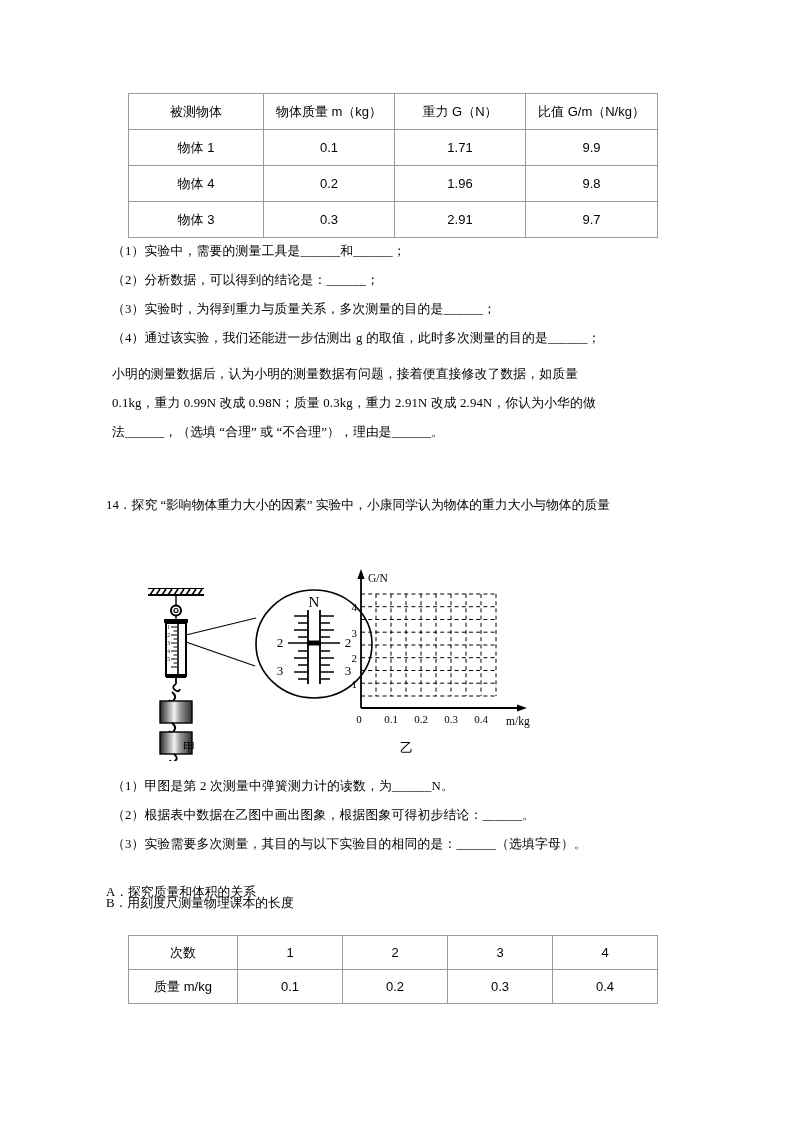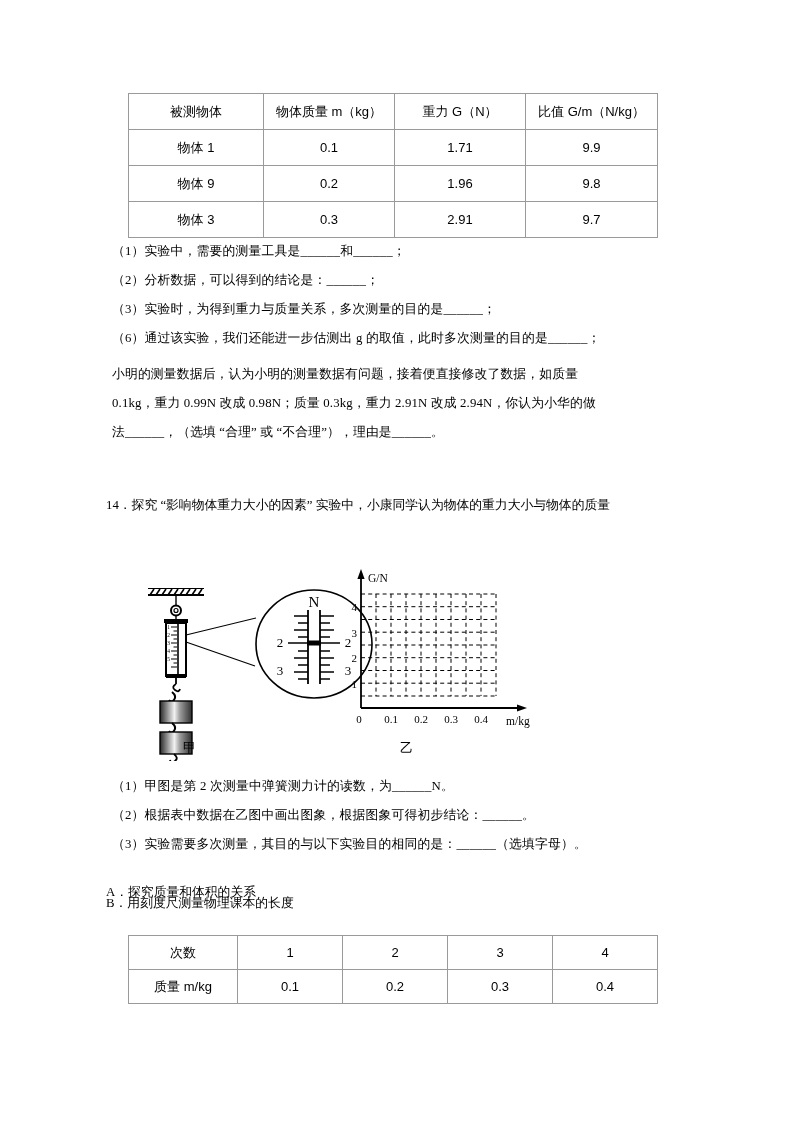--- a/index.html
+++ b/index.html
@@ -120,38 +120,38 @@
         <td>重力 G（N）</td>
         <td>比值 G/m（N/kg）</td>
       </tr>
       <tr>
         <td>物体 1</td>
         <td>0.1</td>
         <td>1.71</td>
         <td>9.9</td>
       </tr>
       <tr>
-        <td>物体 9</td>
+        <td>物体 4</td>
         <td>0.2</td>
         <td>1.96</td>
         <td>9.8</td>
       </tr>
       <tr>
         <td>物体 3</td>
         <td>0.3</td>
         <td>2.91</td>
         <td>9.7</td>
       </tr>
     </tbody>
   </table>
 
   <div class="qline" style="left:112px; top:243px;">（1）实验中，需要的测量工具是______和______；</div>
   <div class="qline" style="left:112px; top:272px;">（2）分析数据，可以得到的结论是：______；</div>
   <div class="qline" style="left:112px; top:301px;">（3）实验时，为得到重力与质量关系，多次测量的目的是______；</div>
-  <div class="qline" style="left:112px; top:330px;">（6）通过该实验，我们还能进一步估测出 g 的取值，此时多次测量的目的是______；</div>
+  <div class="qline" style="left:112px; top:330px;">（4）通过该实验，我们还能进一步估测出 g 的取值，此时多次测量的目的是______；</div>
 
   <div class="qblock" style="left:112px; top:360px; width:574px;">
     <div>小明的测量数据后，认为小明的测量数据有问题，接着便直接修改了数据，如质量</div>
     <div>0.1kg，重力 0.99N 改成 0.98N；质量 0.3kg，重力 2.91N 改成 2.94N，你认为小华的做</div>
     <div>法______，（选填 “合理” 或 “不合理”），理由是______。</div>
   </div>
 
   <div class="qnum-wrap">
     <div>
       <span>14．</span><span>探究 “影响物体重力大小的因素” 实验中，小康同学认为物体的重力大小与物体的质量</span>

